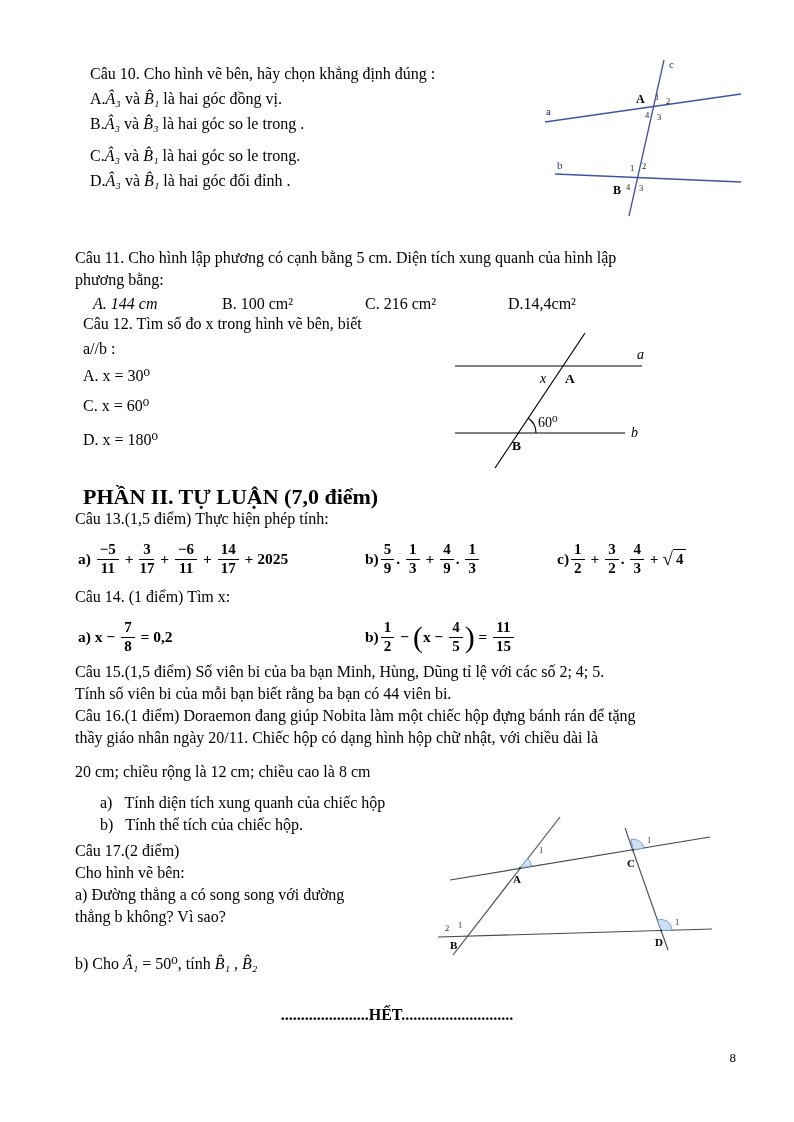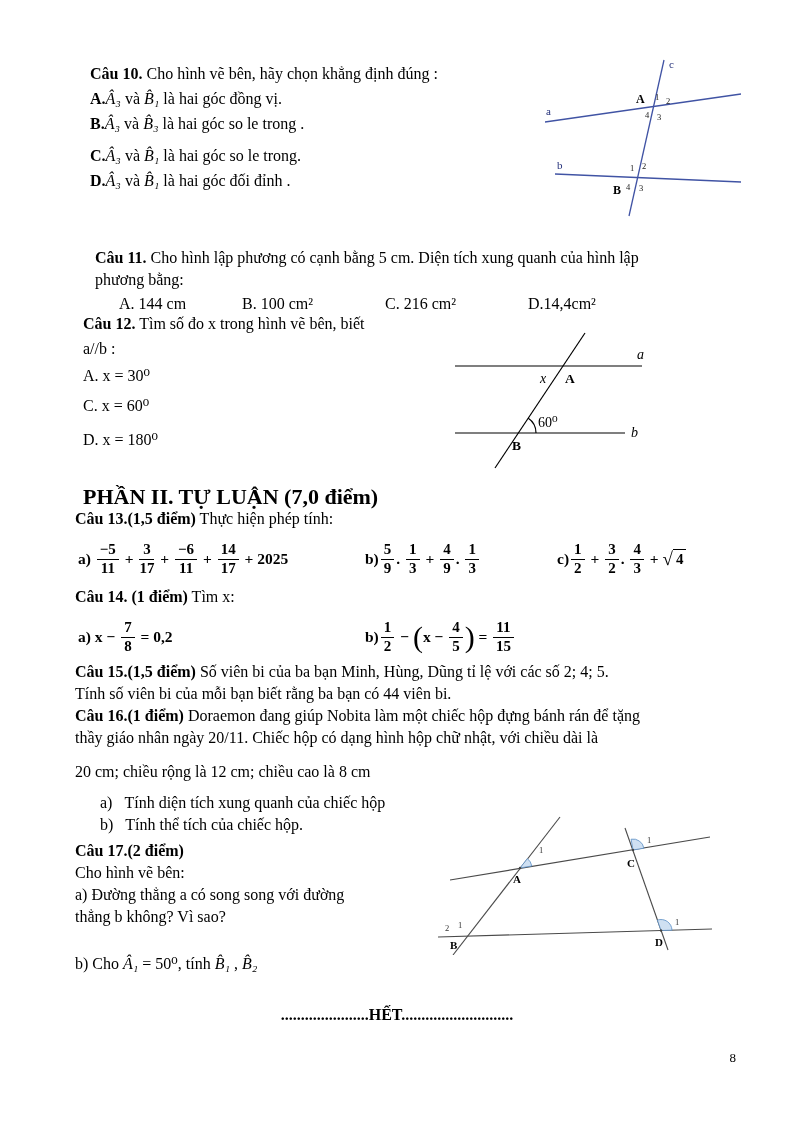--- a/index.html
+++ b/index.html
@@ -1,38 +1,38 @@
 <!DOCTYPE html>
 <html><head>
 <meta charset="utf-8">
 <style>
   *{margin:0;padding:0;box-sizing:border-box;}
   body{background:#fff;}
   .page{position:relative;width:794px;height:1122px;background:#fff;color:#000;
     font-family:"Liberation Serif","DejaVu Serif",serif;font-size:16px;overflow:hidden;margin:0 auto;}
   .abs{position:absolute;}
-  b{font-weight:700;text-align:center;}
+  b{font-weight:400;text-align:center;}
   .mi{font-style:italic;}
 
   
   .q10{left:90px;top:61px;width:458px;line-height:25px;}
   .q10 .opt{height:25px;white-space:nowrap;}
   .q10 .opt.gap{margin-top:7px;}
 
   .fig1{left:543px;top:58px;}
   .fig1 line{stroke:#4053a4;stroke-width:1.3;}
   .fig1 .flbl{font-size:11px;fill:#24307a;}
   .fig1 .fpt{font-weight:700;font-size:12px;fill:#000;}
   .fig1 .fnum{font-size:8.5px;fill:#222;}
 
   
-  .q11{left:75px;top:247px;width:668px;line-height:22px;margin-left:20px;}
+  .q11{left:75px;top:247px;width:668px;line-height:22px;}
   .q11 .optrow{position:relative;height:22px;margin-top:2px;}
   .q11 .optrow span{position:absolute;white-space:nowrap;}
-  .q11 .optrow span:nth-child(1){left:24px;}
+  .q11 .optrow span:nth-child(1){left:18px;font-style:italic;}
   .q11 .optrow span:nth-child(2){left:147px;}
   .q11 .optrow span:nth-child(3){left:290px;}
   .q11 .optrow span:nth-child(4){left:433px;}
 
   
   .q12{left:83px;top:311px;width:360px;}
   .q12 .line{line-height:25px;}
   .q12 .opt{height:30px;line-height:30px;white-space:nowrap;}
   .q12 .opt.gap{margin-top:4px;}
 

